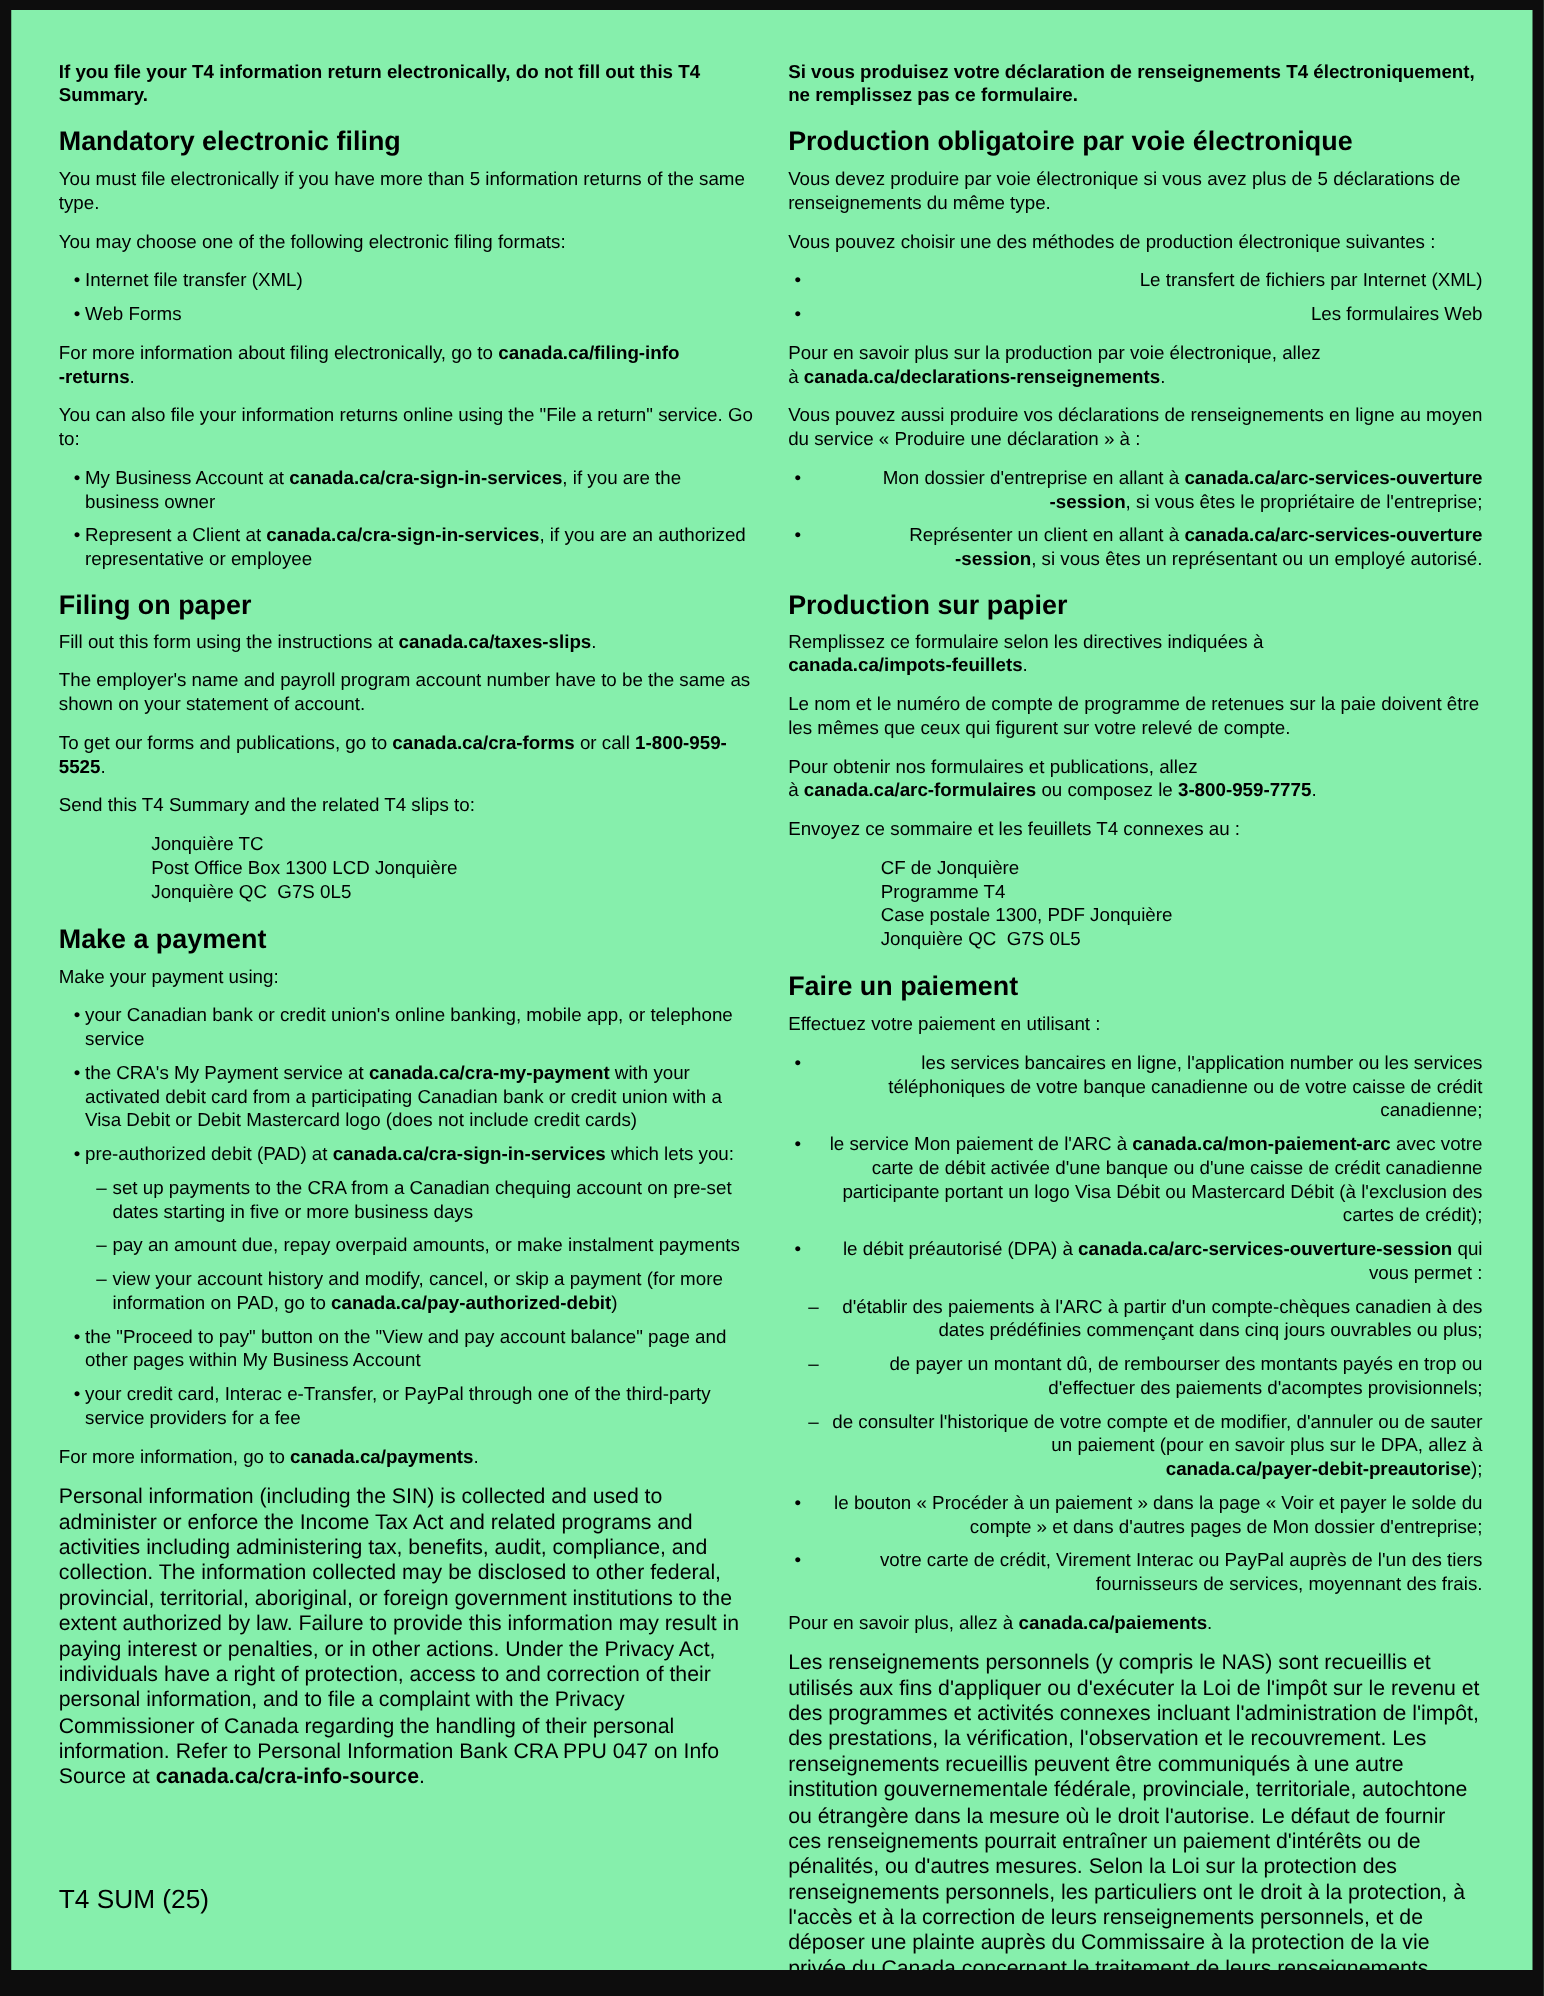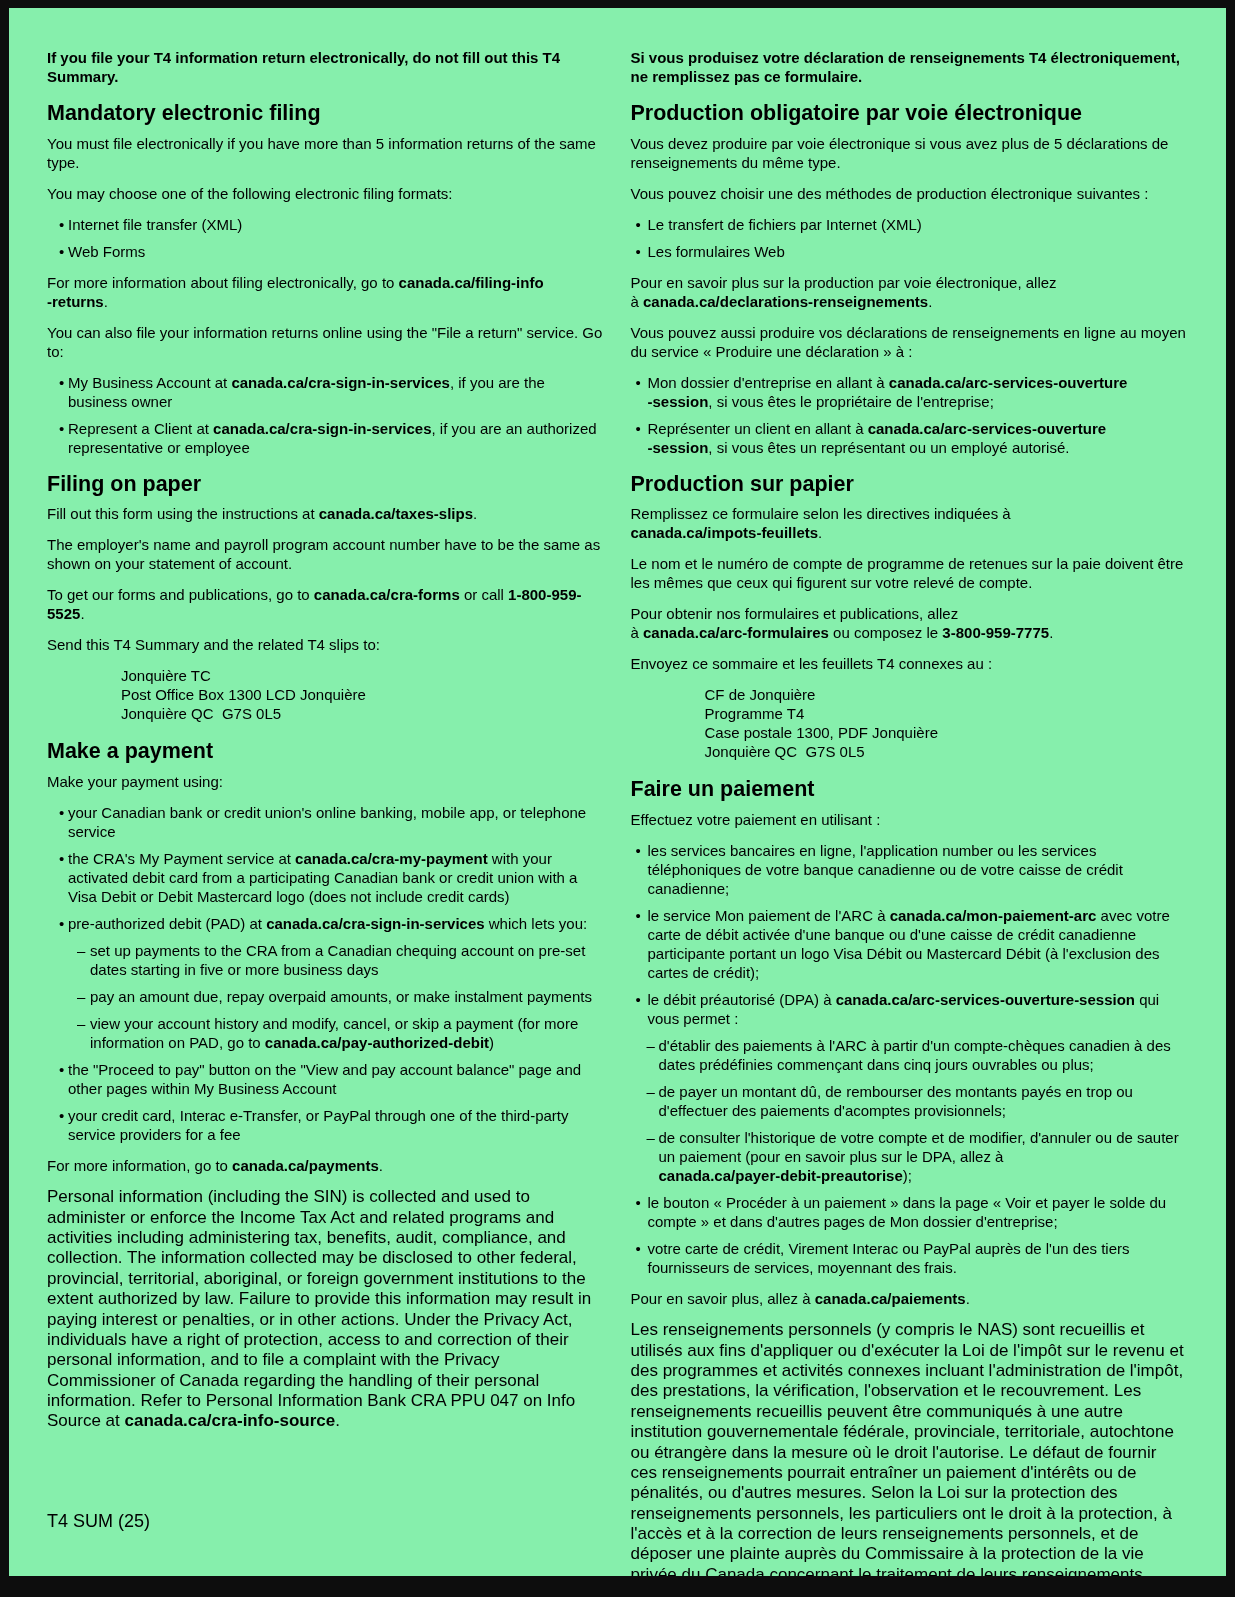--- a/index.html
+++ b/index.html
@@ -12,27 +12,27 @@
   .lead{font-weight:bold;white-space:pre-wrap;margin:0 0 6px;}
   h2{font-size:21.5px;line-height:1.15;font-weight:bold;margin:15px 0 8px;}
   .p{white-space:pre-wrap;margin:0 0 12px;}
   .b{font-weight:bold;}
   ul.ul{list-style:none;margin:2px 0 12px;padding:0;}
   ul.ul>li{position:relative;padding-left:21px;white-space:pre-wrap;margin:0 0 8px;}
   ul.ul>li::before{content:"\2022";position:absolute;left:12px;}
   ul.subs{list-style:none;margin:8px 0 0;padding:0;}
   ul.subs>li{position:relative;padding-left:22px;white-space:pre-wrap;margin:0 0 8px;}
   ul.subs>li::before{content:"\2013";position:absolute;left:9px;}
-  .col-fr ul.ul>li{padding-left:17px;}
+  .col-fr ul.ul>li{padding-left:17px;text-align:right;}
   .col-fr ul.ul>li::before{left:5px;}
   .col-fr ul.subs>li{padding-left:11px;}
   .col-fr ul.subs>li::before{left:-1px;}
   .address{padding-left:74px;white-space:pre;margin:2px 0 16px;}
   .small{font-size:17px;line-height:1.2;white-space:pre-wrap;margin:2px 0 0;}
-  .footer{position:absolute;left:38px;bottom:44px;font-size:18px;}
+  .footer{position:absolute;left:38px;bottom:44px;font-size:21px;}
 </style>
 </head>
 <body>
 
 <div class="frame">
   <div class="page">
     <div class="content">
       <div class="col col-en">
           <p class="lead"><span class="b">If you file your T4 information return electronically, do not fill out this T4 Summary.</span></p>
           <h2>Mandatory electronic filing</h2>

